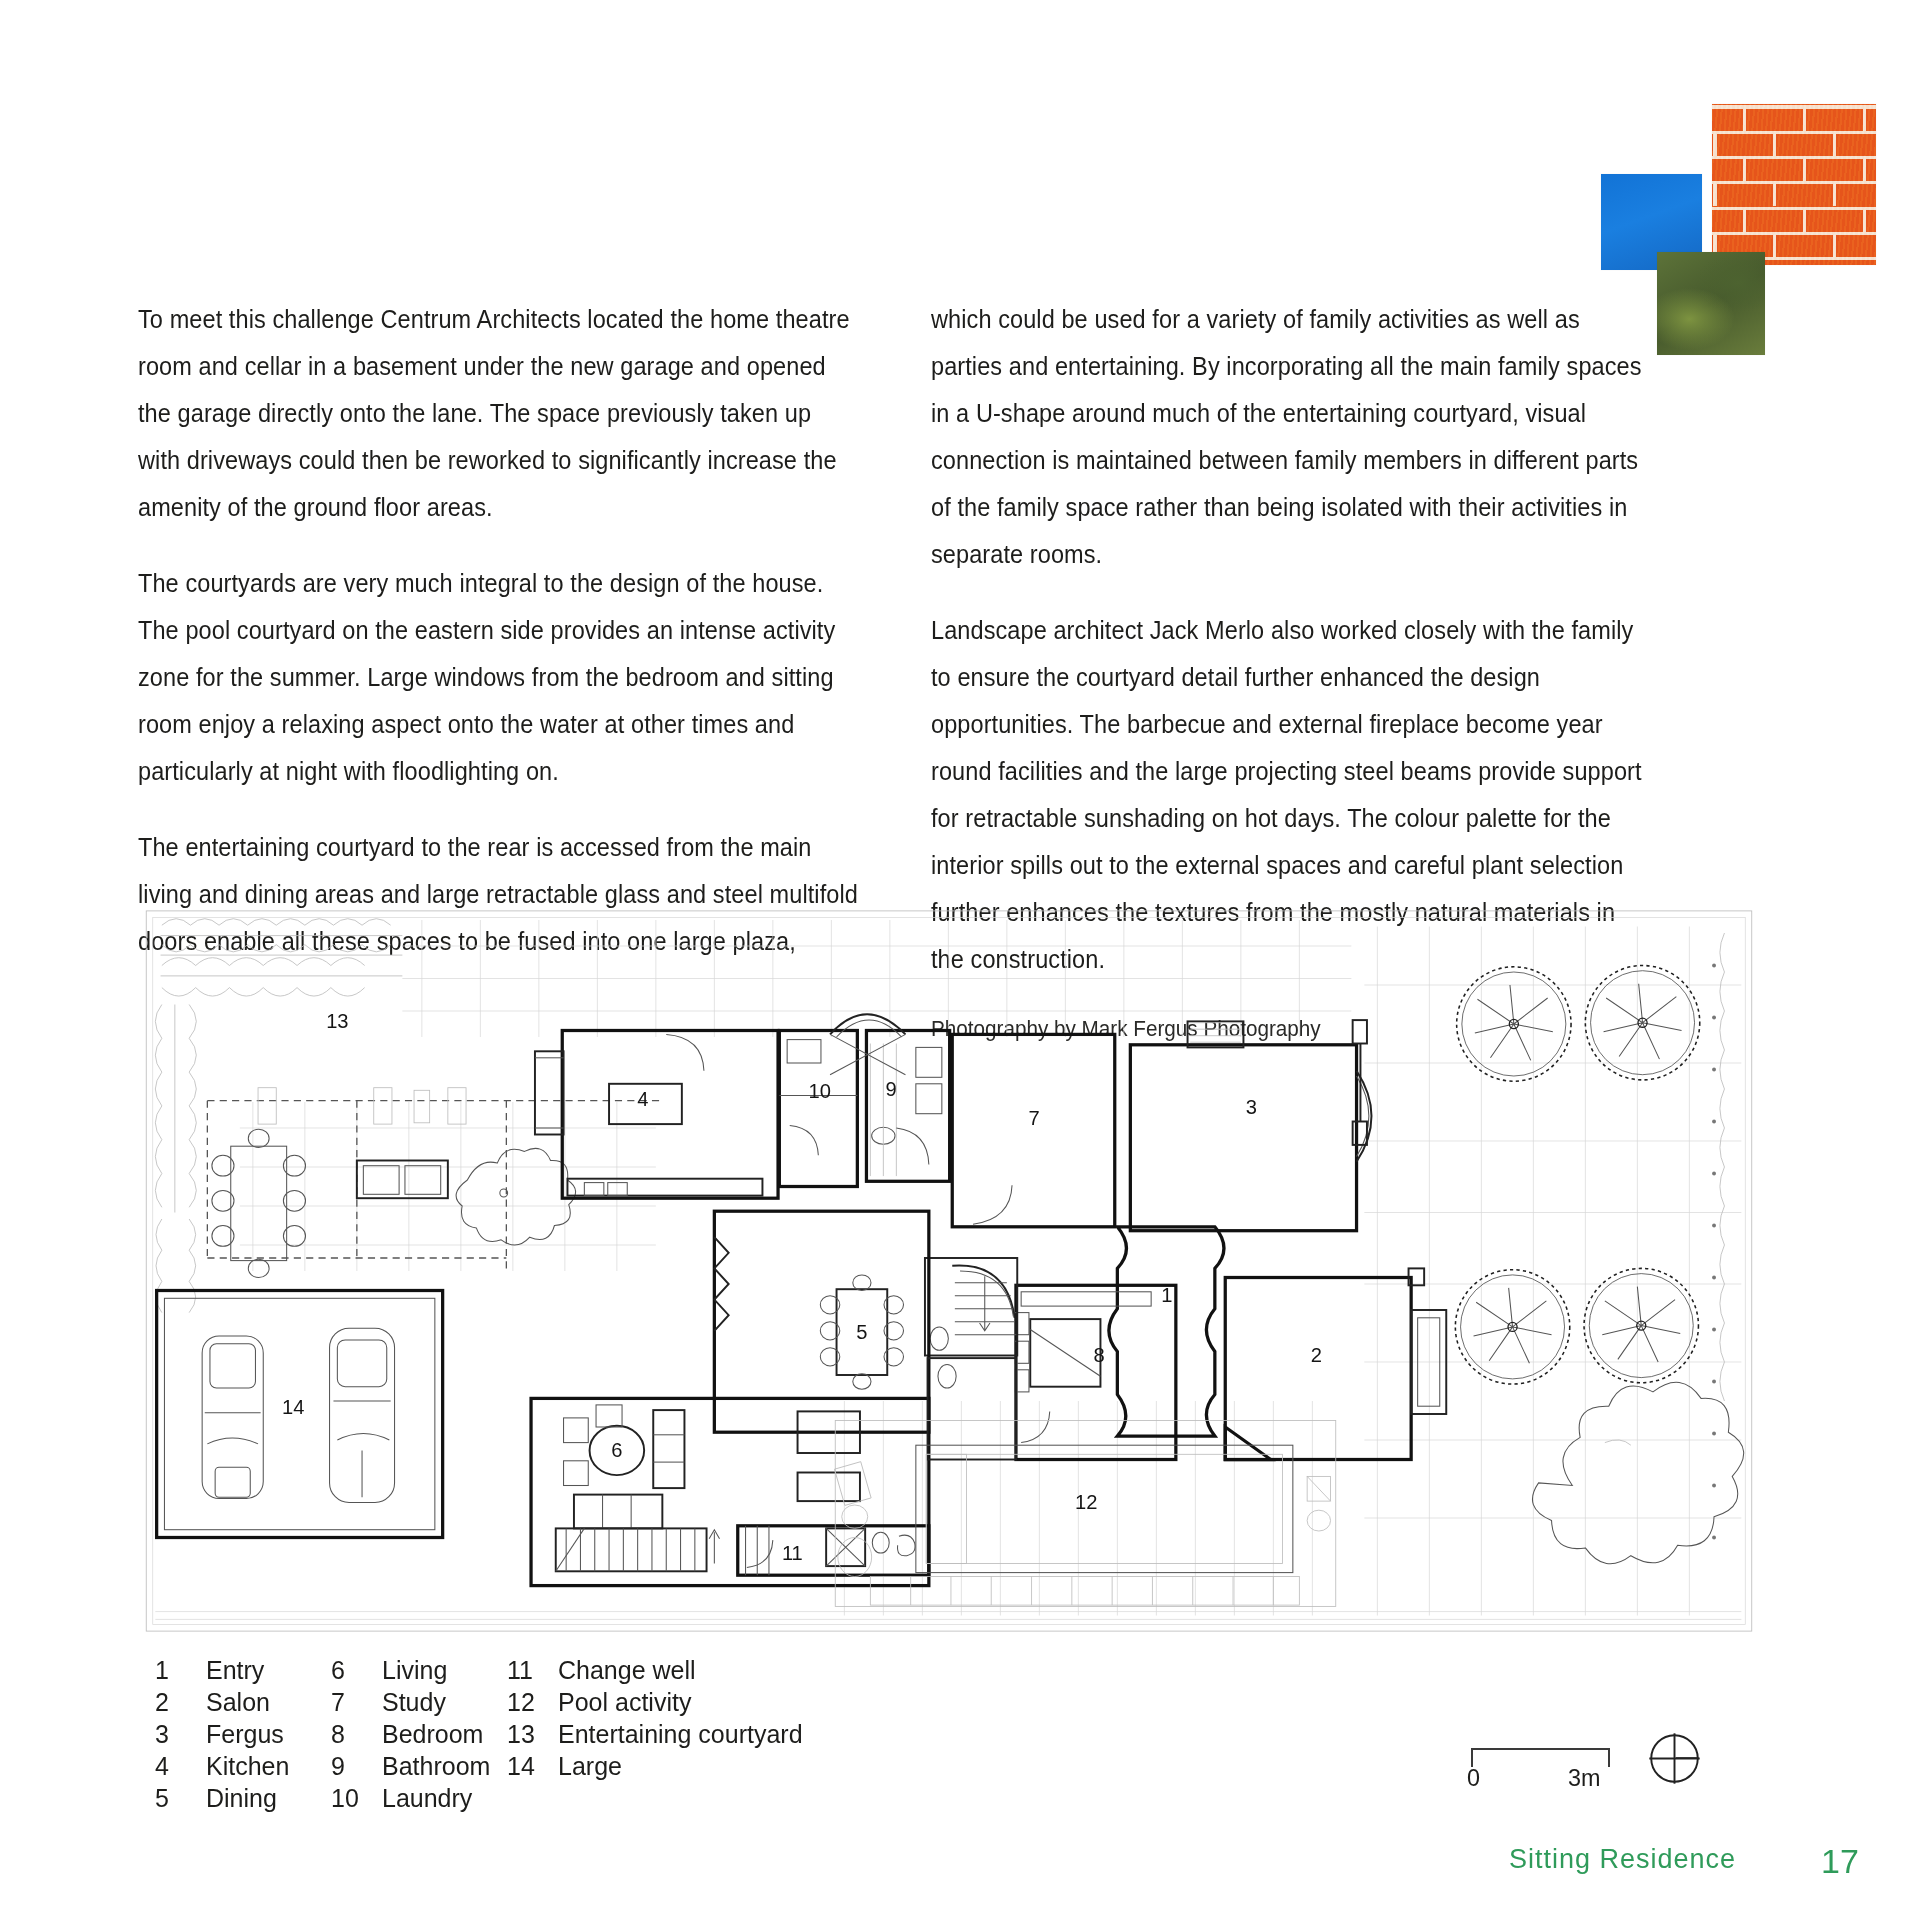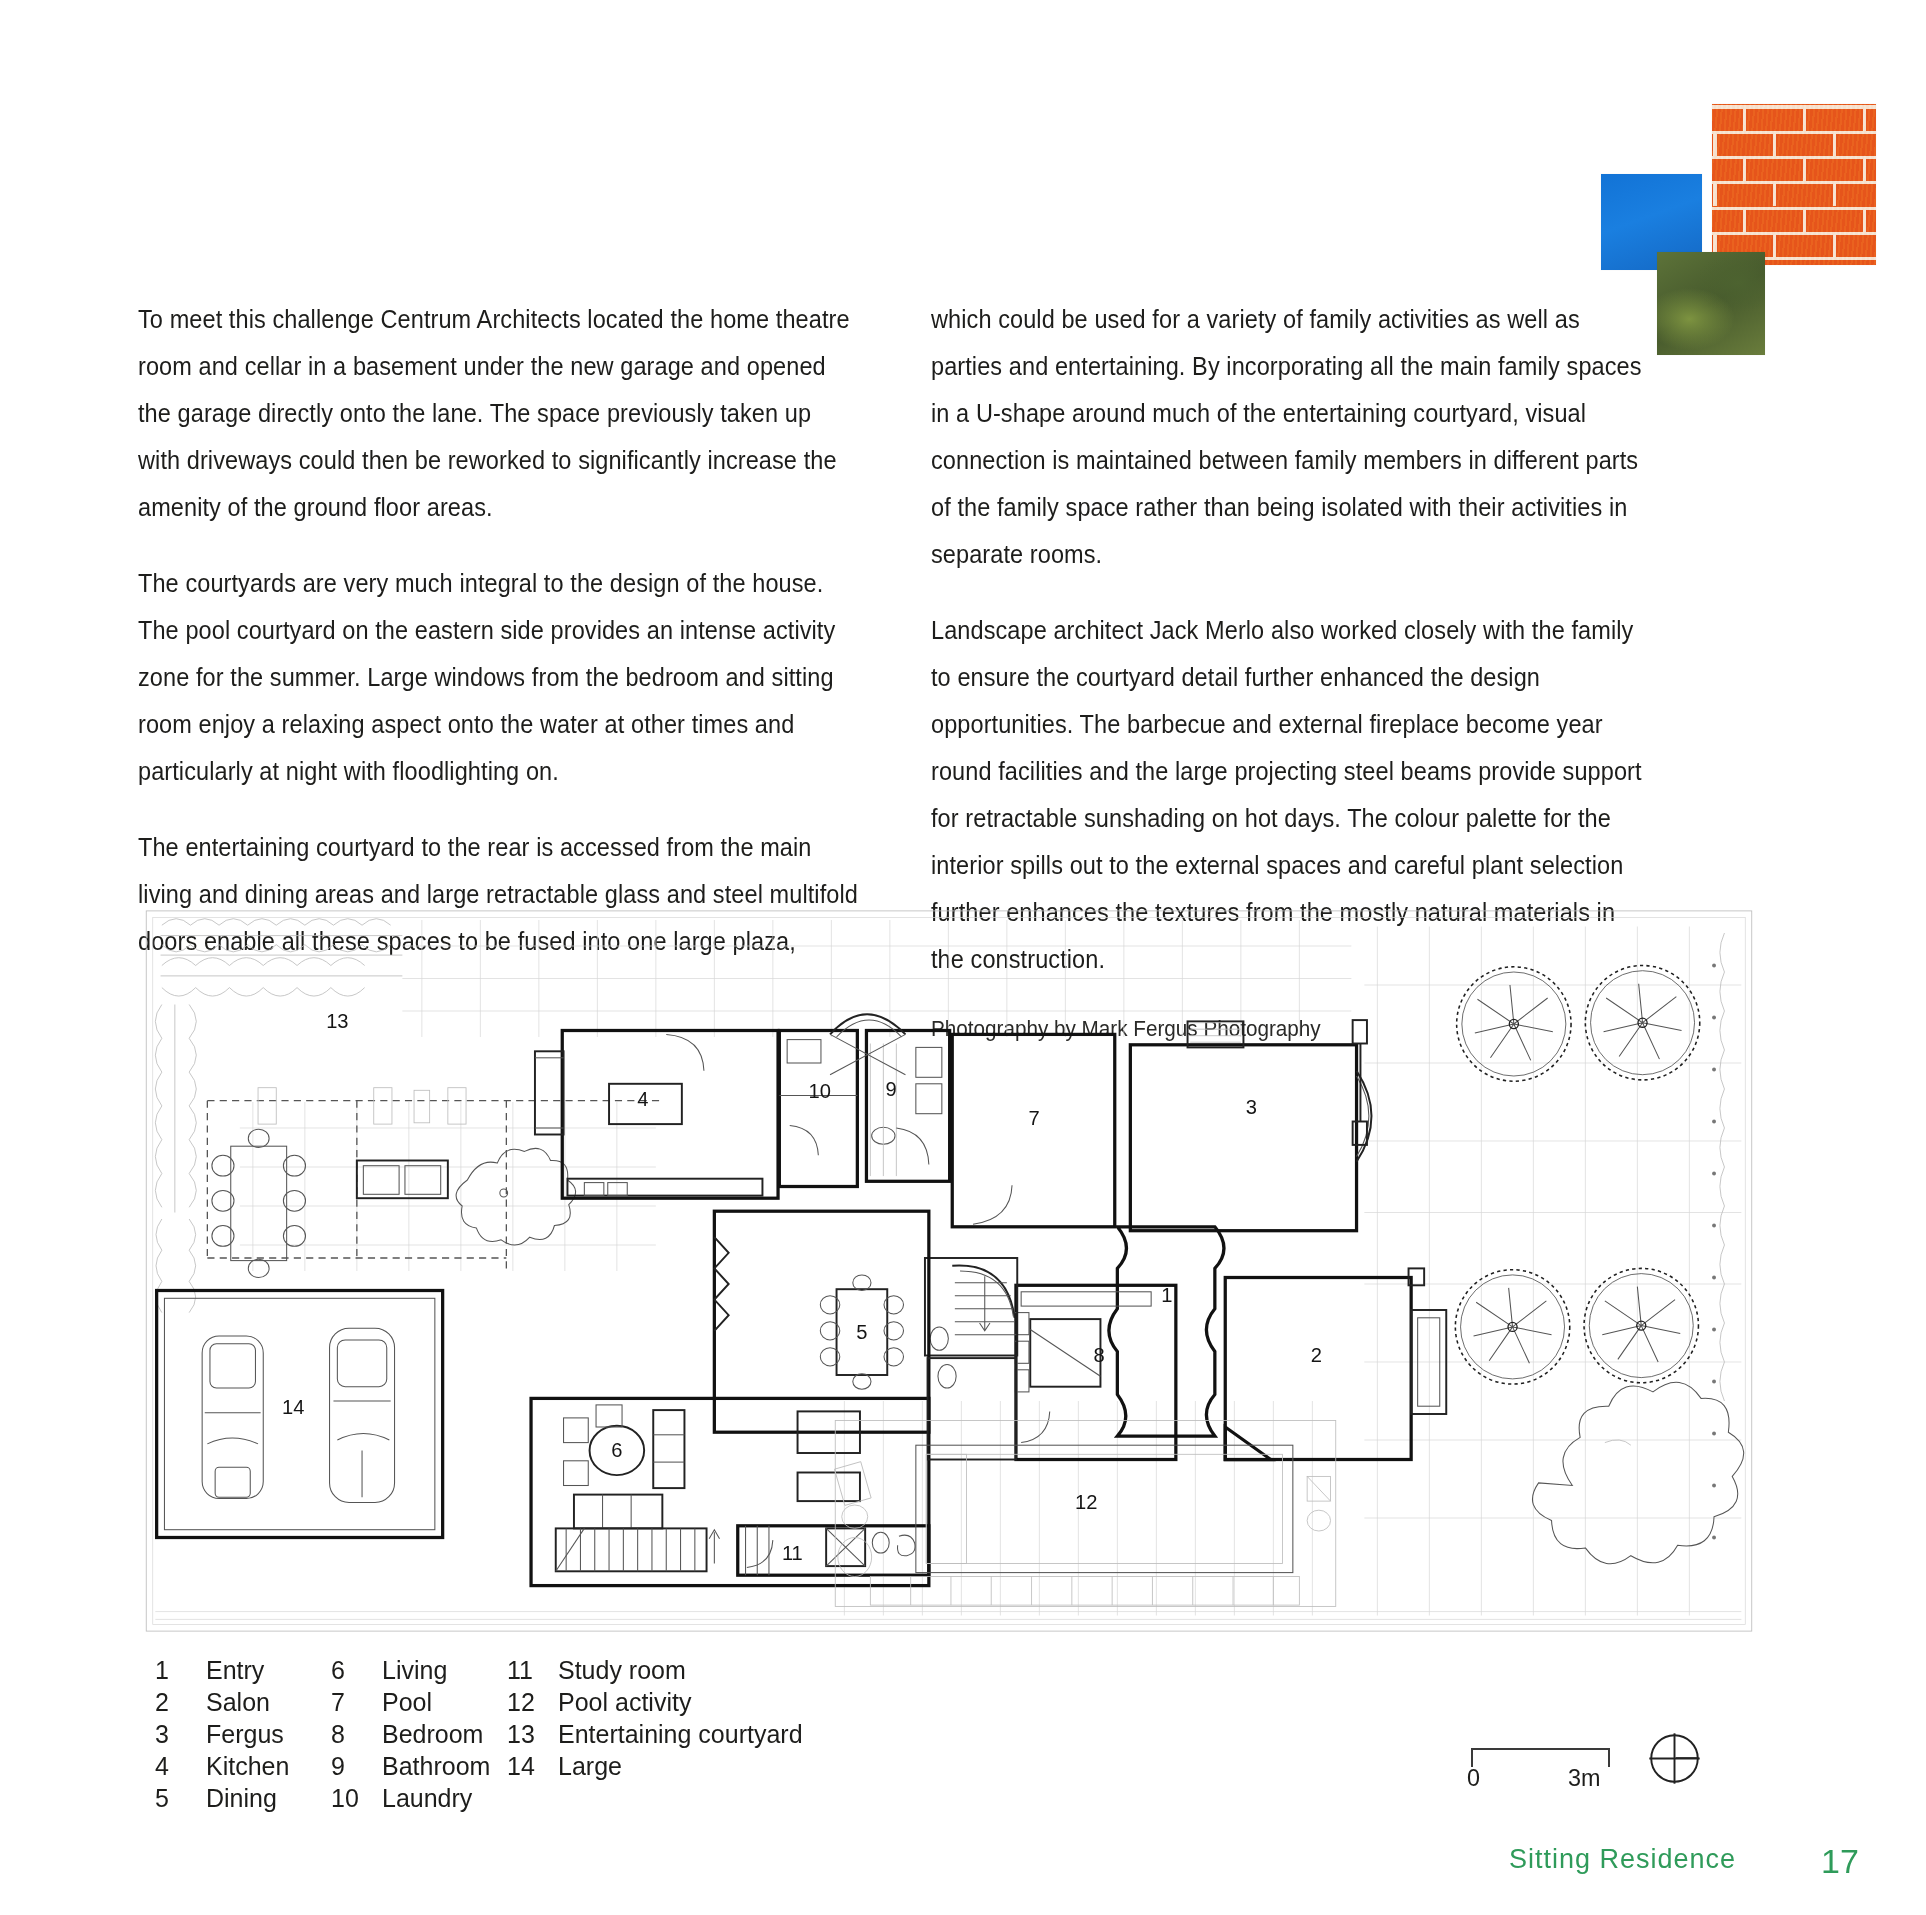--- a/index.html
+++ b/index.html
@@ -723,40 +723,40 @@
       </div>
     </div>
 
     <div class="leg-col c2">
       <div class="leg-row">
         <span class="leg-num">6</span>
         <span class="leg-lbl">Living</span>
       </div>
       <div class="leg-row">
         <span class="leg-num">7</span>
-        <span class="leg-lbl">Pool</span>
+        <span class="leg-lbl">Study</span>
       </div>
       <div class="leg-row">
         <span class="leg-num">8</span>
         <span class="leg-lbl">Bedroom</span>
       </div>
       <div class="leg-row">
         <span class="leg-num">9</span>
         <span class="leg-lbl">Bathroom</span>
       </div>
       <div class="leg-row">
         <span class="leg-num wide">10</span>
         <span class="leg-lbl">Laundry</span>
       </div>
     </div>
 
     <div class="leg-col c3">
       <div class="leg-row">
         <span class="leg-num wide">11</span>
-        <span class="leg-lbl">Study room</span>
+        <span class="leg-lbl">Change well</span>
       </div>
       <div class="leg-row">
         <span class="leg-num wide">12</span>
         <span class="leg-lbl">Pool activity</span>
       </div>
       <div class="leg-row">
         <span class="leg-num wide">13</span>
         <span class="leg-lbl">Entertaining courtyard</span>
       </div>
       <div class="leg-row">

